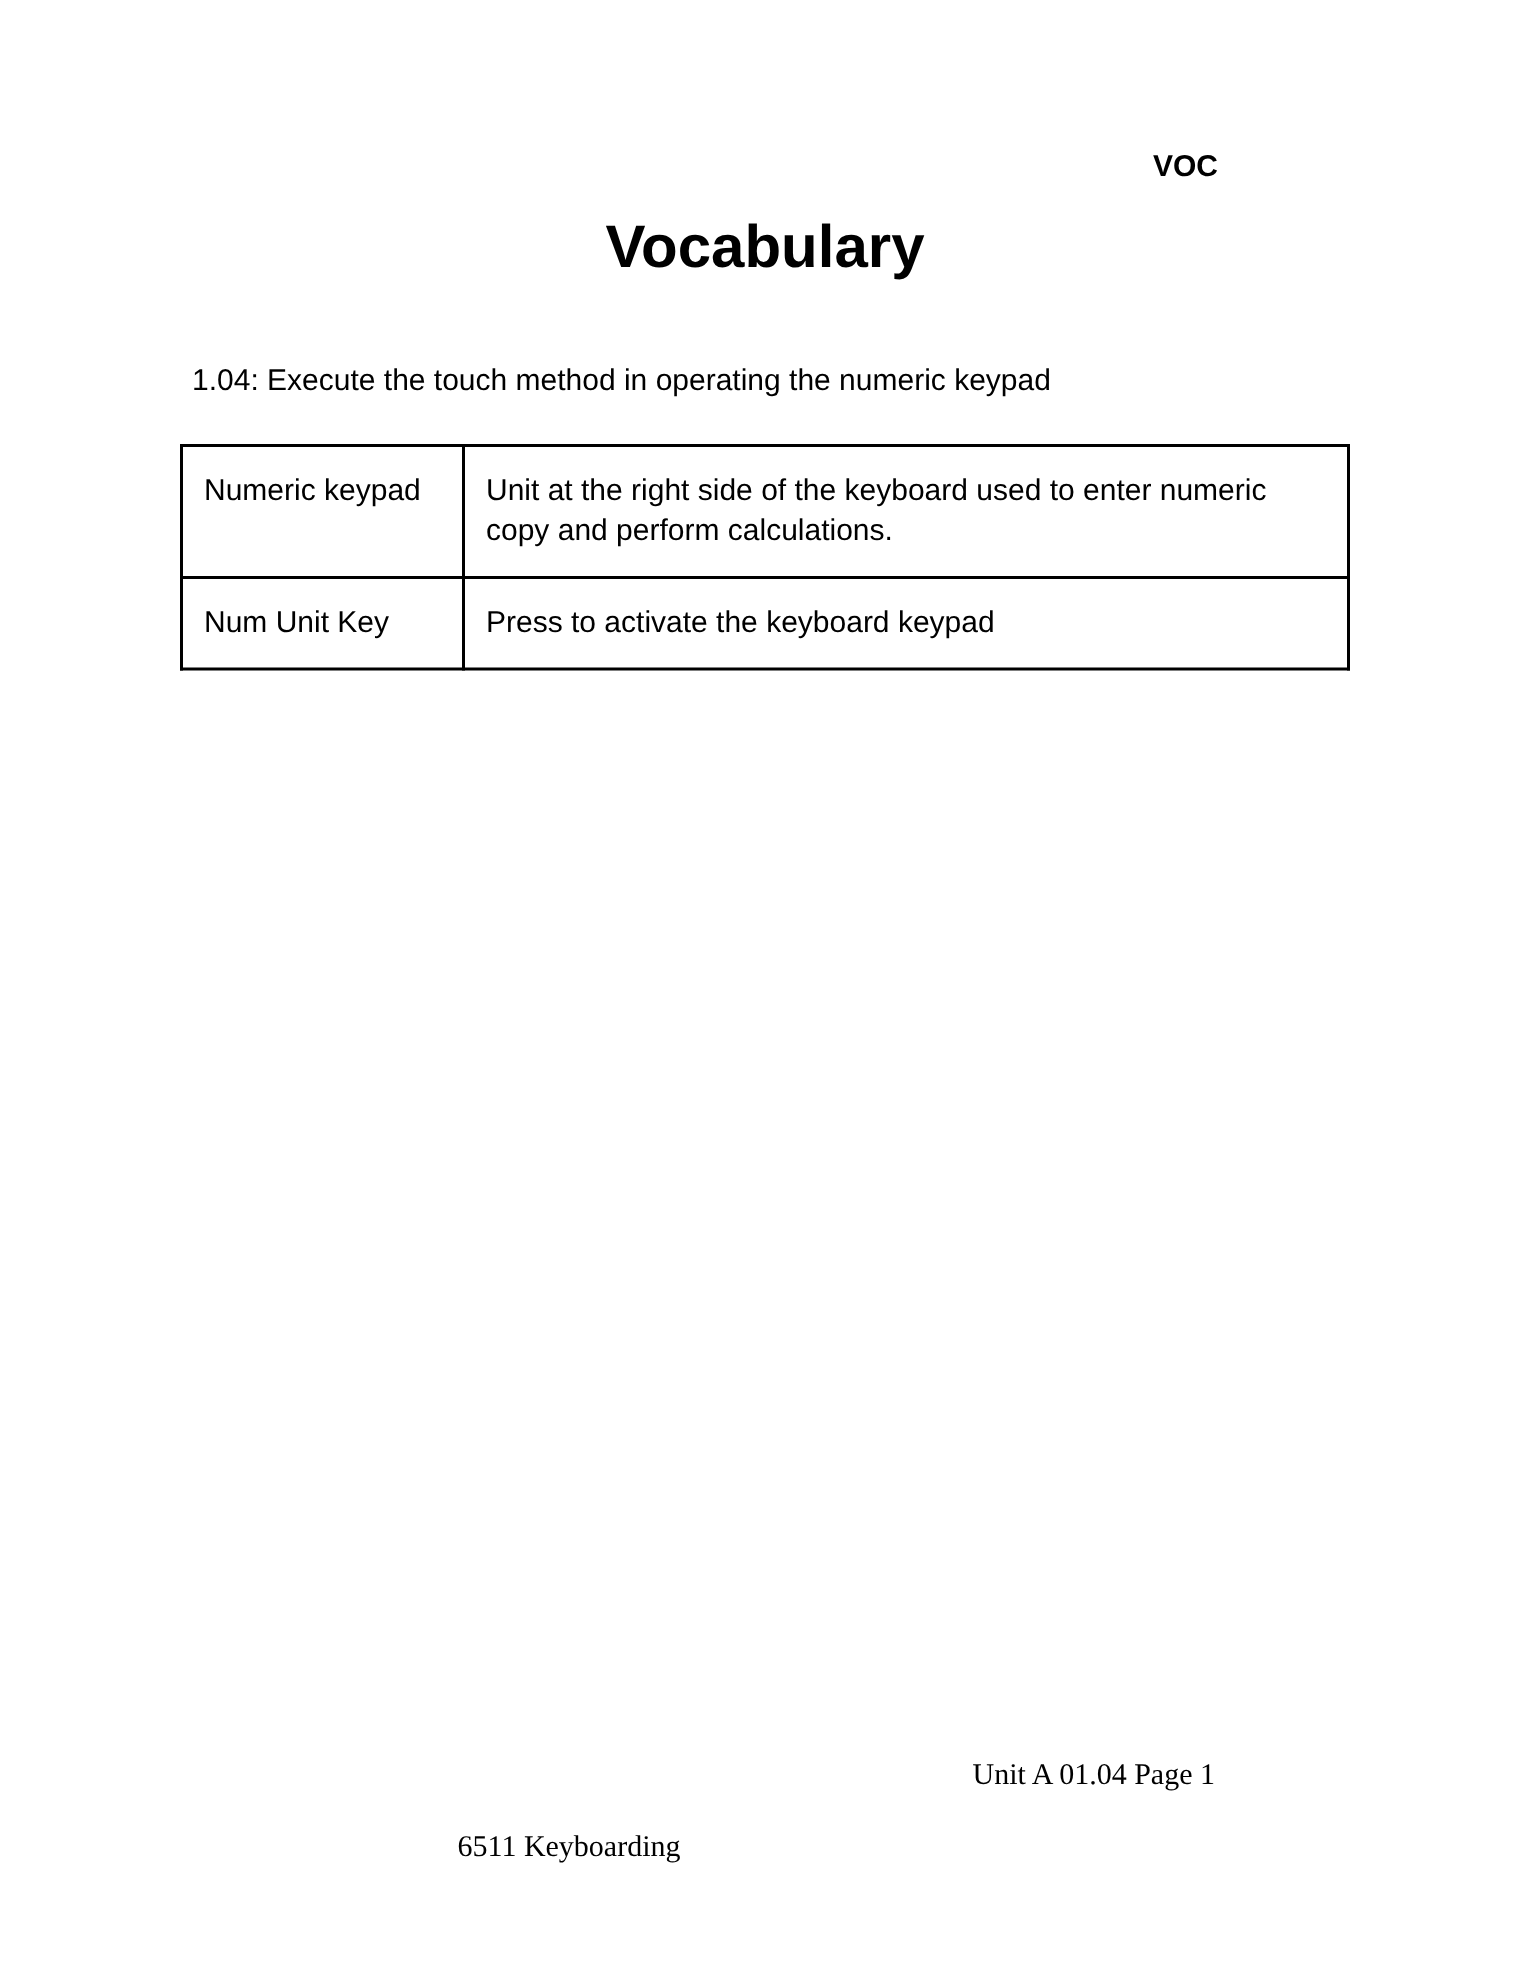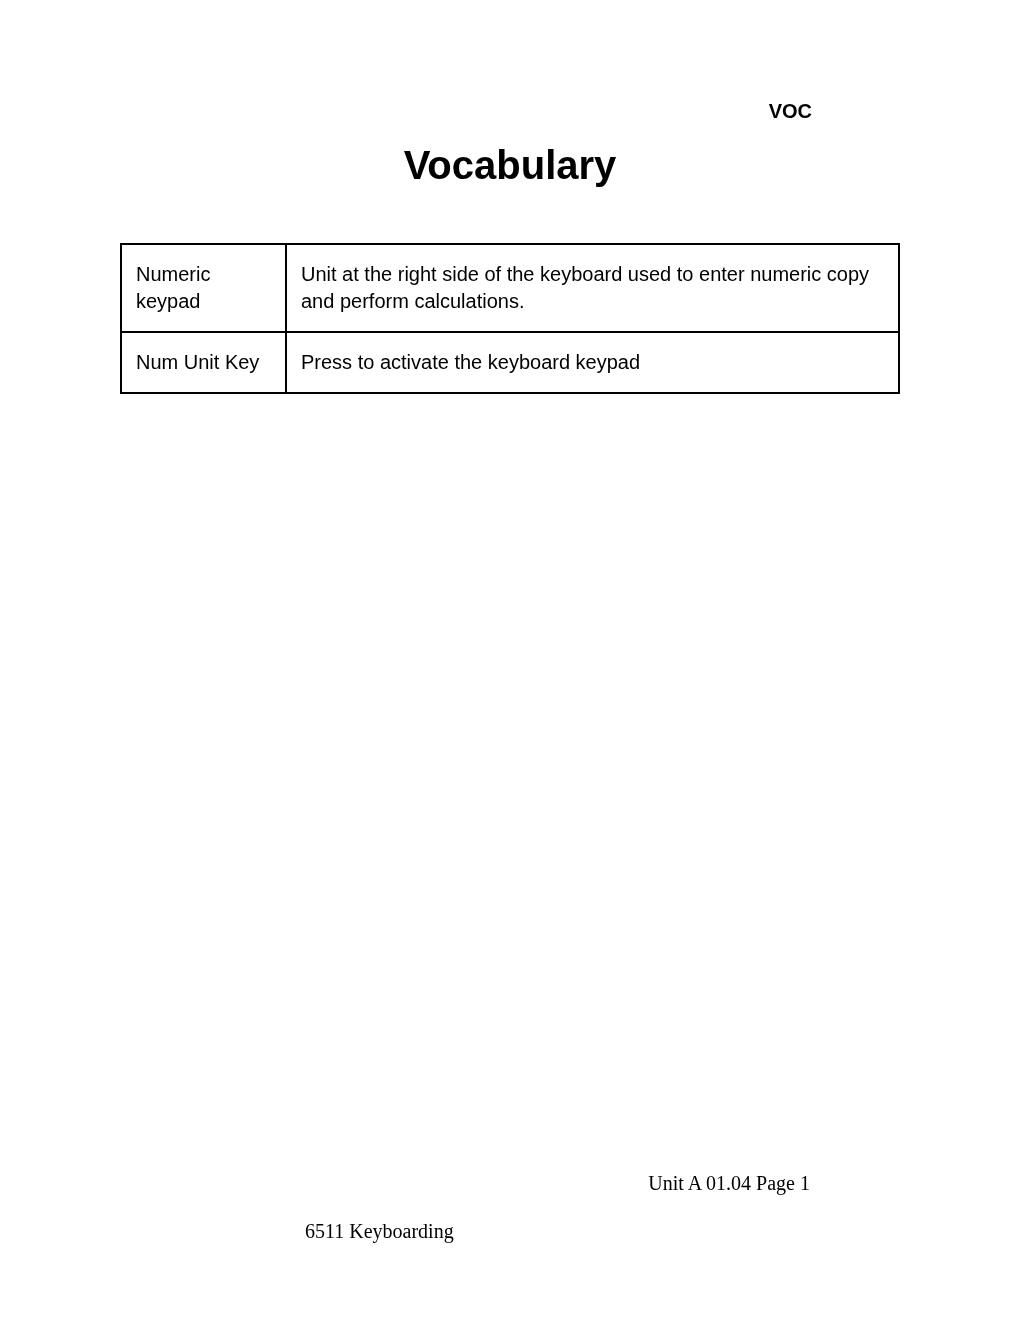--- a/index.html
+++ b/index.html
@@ -42,21 +42,21 @@
       width: 100%;
     }
     td {
       border: 2px solid #000;
       padding: 16px 14px;
       font-size: 20px;
       vertical-align: top;
       line-height: 1.35;
     }
     td.term {
-      width: 165px;
+      width: 188px;
     }
     .footer {
       position: absolute;
       bottom: 148px;
       left: 0;
       width: 100%;
       font-family: "Times New Roman", Times, serif;
       font-size: 20px;
     }
     .footer-left {
@@ -68,20 +68,21 @@
       position: absolute;
       right: 210px;
     }
   </style>
 </head>
 <body>
 
 <div class="page">
   <div class="header-label">VOC</div>
   <h1 class="title">Vocabulary</h1>
+  <div class="objective">1.04:  Execute the touch method in operating the numeric keypad</div>
   <table>
     <tbody>
         <tr>
       <td class="term">Numeric keypad</td>
       <td>Unit at the right side of the keyboard used to enter numeric copy and perform calculations.</td>
     </tr>
     <tr>
       <td class="term">Num Unit Key</td>
       <td>Press to activate the keyboard keypad</td>
     </tr>

